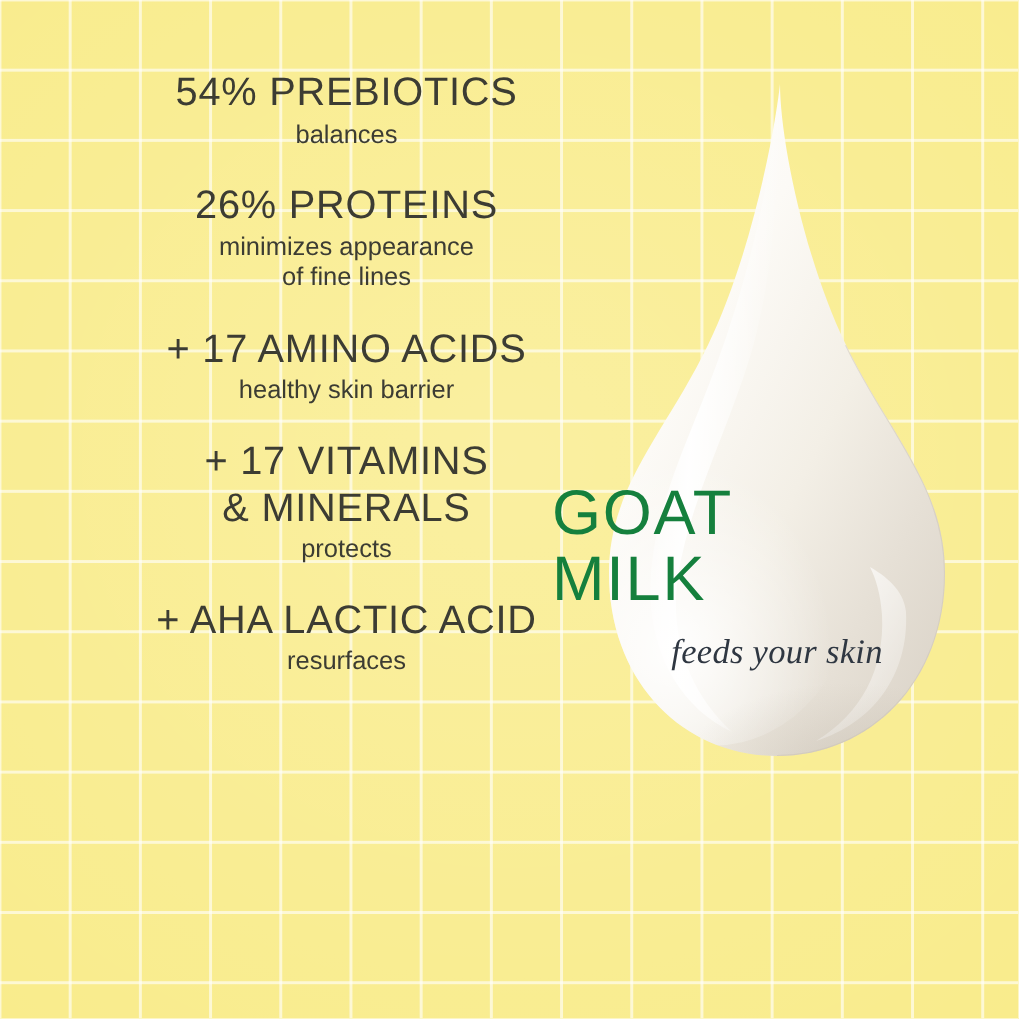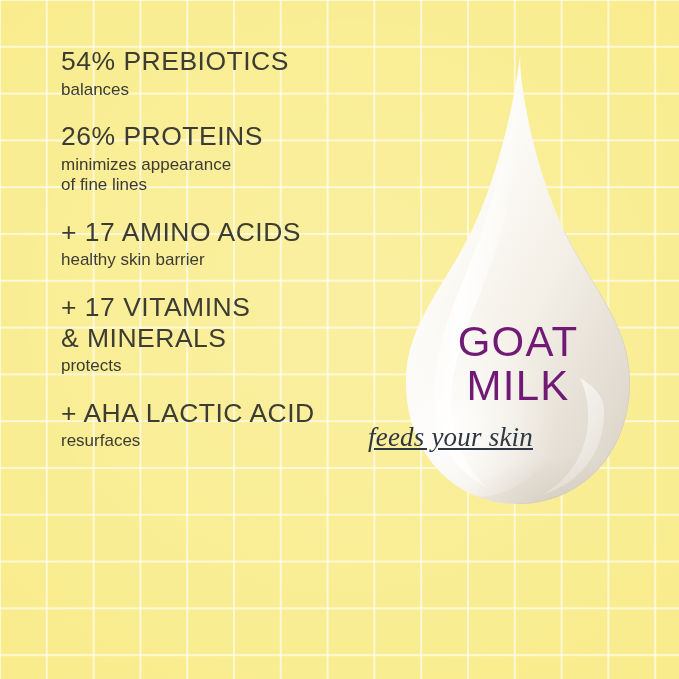--- a/index.html
+++ b/index.html
@@ -36,21 +36,21 @@
     pointer-events: none;
   }
 
   
   .ingredients {
     position: absolute;
     left: 61px;
     top: 46px;
     width: 340px;
   }
-  .ing-block { margin-bottom: 21px; }
+  .ing-block { margin-bottom: 21px; text-align: center; }
   .ing-block:last-child { margin-bottom: 0; }
 
   .ing-head {
     font-size: 26.5px;
     letter-spacing: 0.5px;
     color: #3c3c33;
     font-weight: 400;
     line-height: 1.16;
     white-space: pre-line;
   }
@@ -79,41 +79,40 @@
     top: 52px;
     width: 300px;
     height: 505px;
     pointer-events: none;
   }
   .goat-milk {
     position: absolute;
     left: 0;
     top: 268px;
     width: 300px;
-    text-align: center;
-    color: #701a75;
+    text-align: left;
+    color: #15803d;
     font-family: "Liberation Sans", sans-serif;
     font-size: 42px;
     font-weight: 400;
     letter-spacing: 1.2px;
     line-height: 1.04;
     white-space: pre-line;
   }
   .feeds {
     position: absolute;
     left: 0;
     top: 370px;
     width: 300px;
-    text-align: left;
+    text-align: center;
     color: #2f3742;
     font-family: "Liberation Serif", serif;
     font-style: italic;
-    font-size: 27px;
+    font-size: 23px;
     letter-spacing: 0.2px;
-    text-decoration: underline;
   }
 </style>
 </head>
 <body>
 
 <div id="canvas">
 
   <div class="grid-bg"></div>
   <div class="grid-soft"></div>
 

